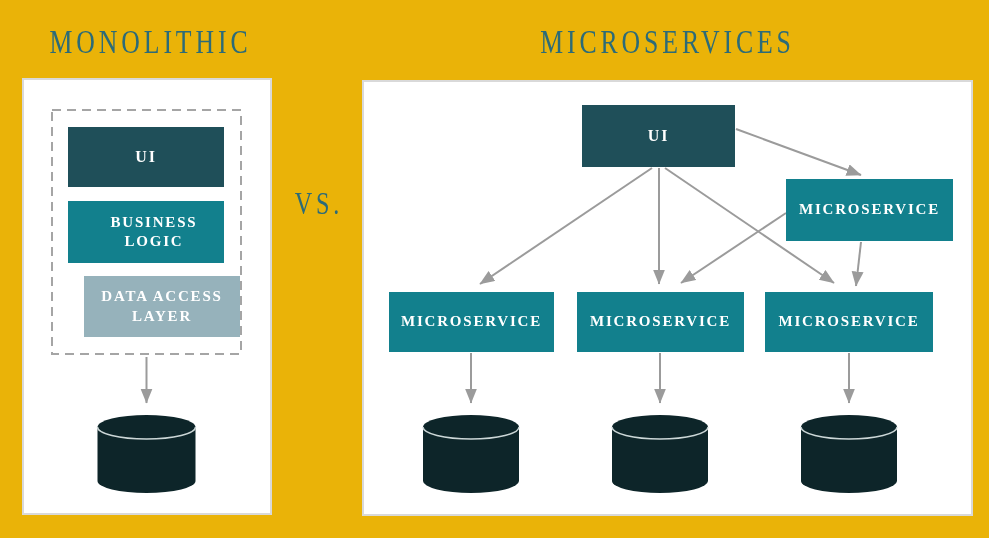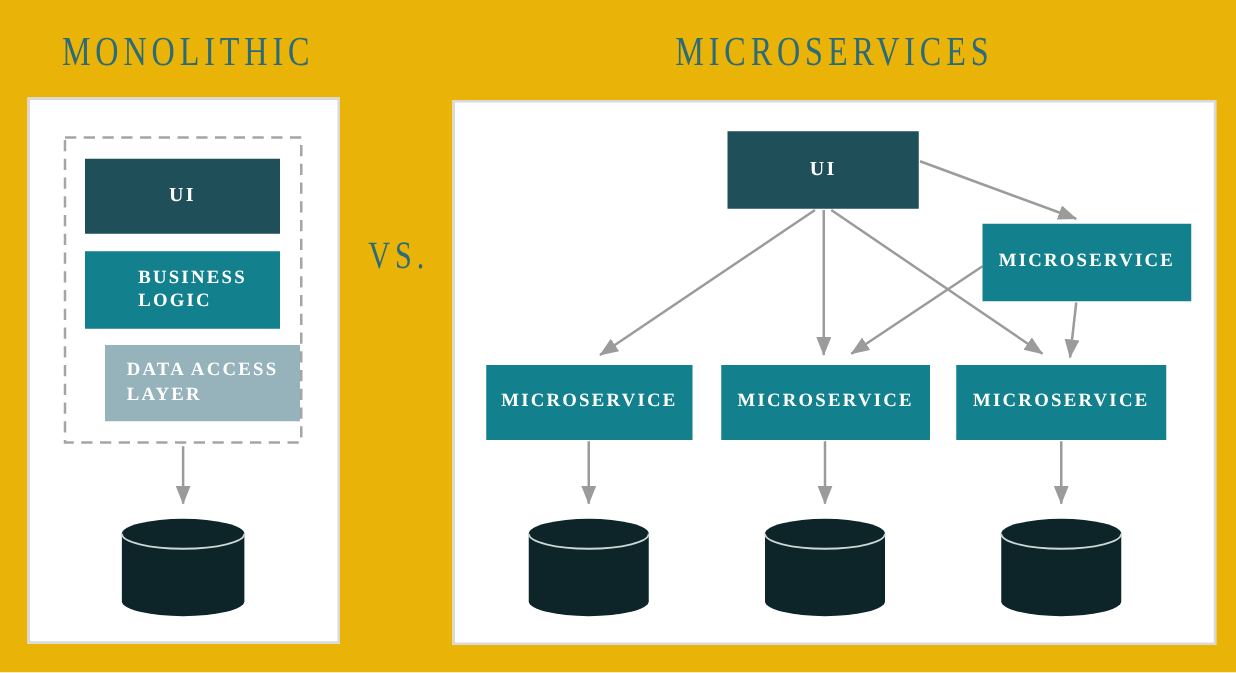--- a/index.html
+++ b/index.html
@@ -37,20 +37,21 @@
   .dash-rect{fill:none;stroke:var(--dash-border);stroke-width:2;stroke-dasharray:9 6;}
   .cyl{fill:var(--cylinder);}
   .rim{fill:none;stroke:var(--rim);stroke-width:1.5;}
   .node{
     position:absolute;
     display:flex;align-items:center;justify-content:center;
     color:#ffffff;
     font-weight:bold;
     font-size:15px;
     letter-spacing:1.8px;
+    text-align:center;
     line-height:1.3;
     white-space:pre-line;
     box-sizing:border-box;
   }
   .fill-dark{background:var(--dark-teal);}
   .fill-teal{background:var(--teal);}
   .fill-muted{background:var(--muted-teal);}
   .ui-label{font-size:16px;}
 </style>
 </head>

